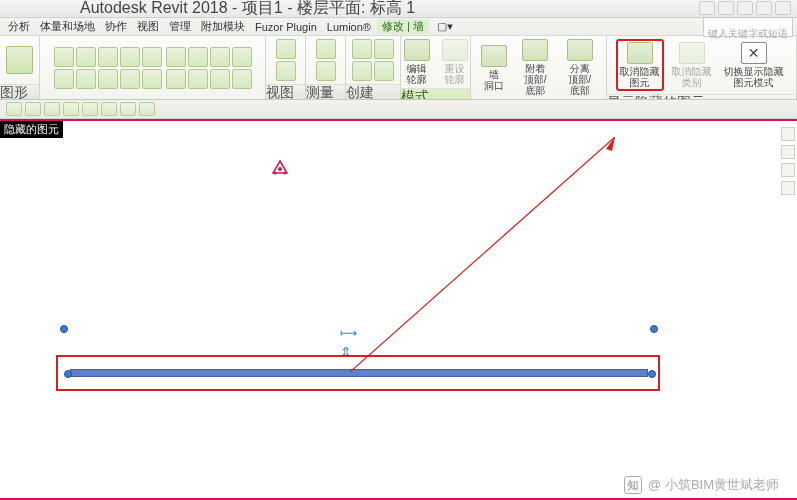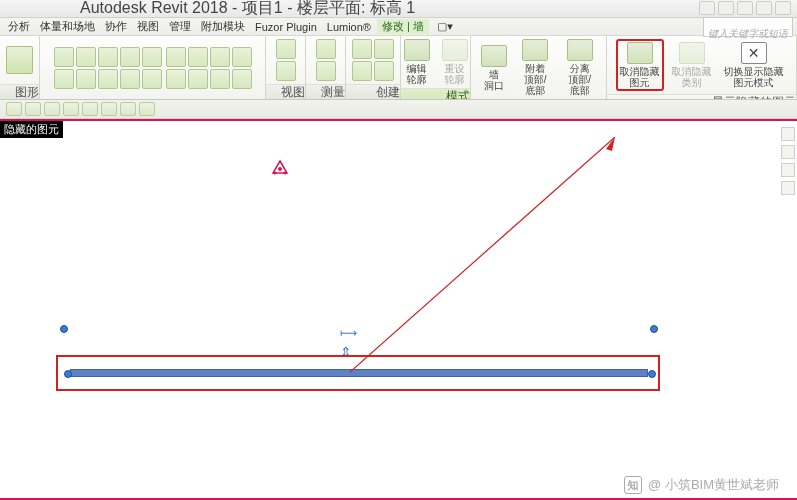--- a/index.html
+++ b/index.html
@@ -1,25 +1,25 @@
 <!DOCTYPE html>
 <html><head>
 <meta charset="utf-8">
 <style>
 * { box-sizing: border-box; margin: 0; padding: 0; font-family: "Microsoft YaHei", sans-serif; }
 body { background: #fff; width: 797px; height: 500px; overflow: hidden; position: relative; font-size: 11px; }
 .titlebar { height: 18px; background: linear-gradient(#f5f5f5,#e8e8e8); display: flex; align-items: center; padding: 0 80px; border-bottom: 1px solid #d0d0d0; font-size: 16px; color: #444; }
 .menubar { height: 18px; background: linear-gradient(#f4f4f0,#ededeb); display: flex; align-items: center; padding: 0 4px; gap: 2px; font-size: 11px; color: #333; border-bottom: 1px solid #d8d8d4; }
 .menubar span { padding: 9px 4px; cursor: default; }
 .menubar .current { background: #dff0d0; color: #2a6b1a; padding: 0 5px; }
-.search-box { margin-left: auto; width: 90px; height: 15px; border: 1px solid #ccc; background: #fff; font-size: 10px; color: #aaa; padding: 0 2px; line-height: 13px; font-style: italic; }
+.search-box { margin-left: auto; width: 90px; height: 15px; border: 1px solid #ccc; background: #fff; font-size: 10px; color: #aaa; padding: 0 2px; line-height: 13px; }
 .ribbon { height: 64px; background: linear-gradient(#fdfdfc,#f3f3ef); border-bottom: 1px solid #c8c8c0; display: flex; overflow: hidden; }
 .panel { border-right: 1px solid #d6d6cf; display: flex; flex-direction: column; }
 .panel-body { flex: 1; display: flex; align-items: center; justify-content: center; gap: 4px; padding: 3px 6px; }
-.panel-label { height: 15px; font-size: 12px; text-align: right; color: #555; background: linear-gradient(#f0f0ec,#e6e6e0); border-top: 1px solid #e0e0d8; line-height: 15px; }
+.panel-label { height: 15px; font-size: 14px; text-align: left; color: #555; background: linear-gradient(#f0f0ec,#e6e6e0); border-top: 1px solid #e0e0d8; line-height: 15px; }
 .panel.green .panel-label { background: linear-gradient(#e0f0cc,#d2e6b8); color: #3a6020; }
 .panel.light .panel-label { background: linear-gradient(#f8f8f0,#eef0e2); }
 .icon-placeholder { width: 18px; height: 18px; background: linear-gradient(#e8f0d8,#d0e4b0); border: 1px solid #a8c080; border-radius: 2px; }
 .icon-large { width: 28px; height: 28px; }
 .icon-grid { display: grid; grid-template-columns: repeat(var(--cols,3), 20px); grid-auto-rows: 20px; gap: 2px; }
 .icon-grid div { background: linear-gradient(#eaf2da,#d6e8c0); border: 1px solid #b0c890; border-radius: 2px; }
 .vbtn { display: flex; flex-direction: column; align-items: center; justify-content: center; gap: 2px; padding: 0 4px; font-size: 10px; color: #444; line-height: 11px; text-align: center; }
 .vbtn .ic { width: 26px; height: 22px; background: linear-gradient(#e6eed8,#d2e2bc); border: 1px solid #aac088; border-radius: 2px; }
 .vbtn.disabled { opacity: .45; }
 .highlight-btn { border: 2px solid #d62020; border-radius: 3px; padding: 1px 2px; }

